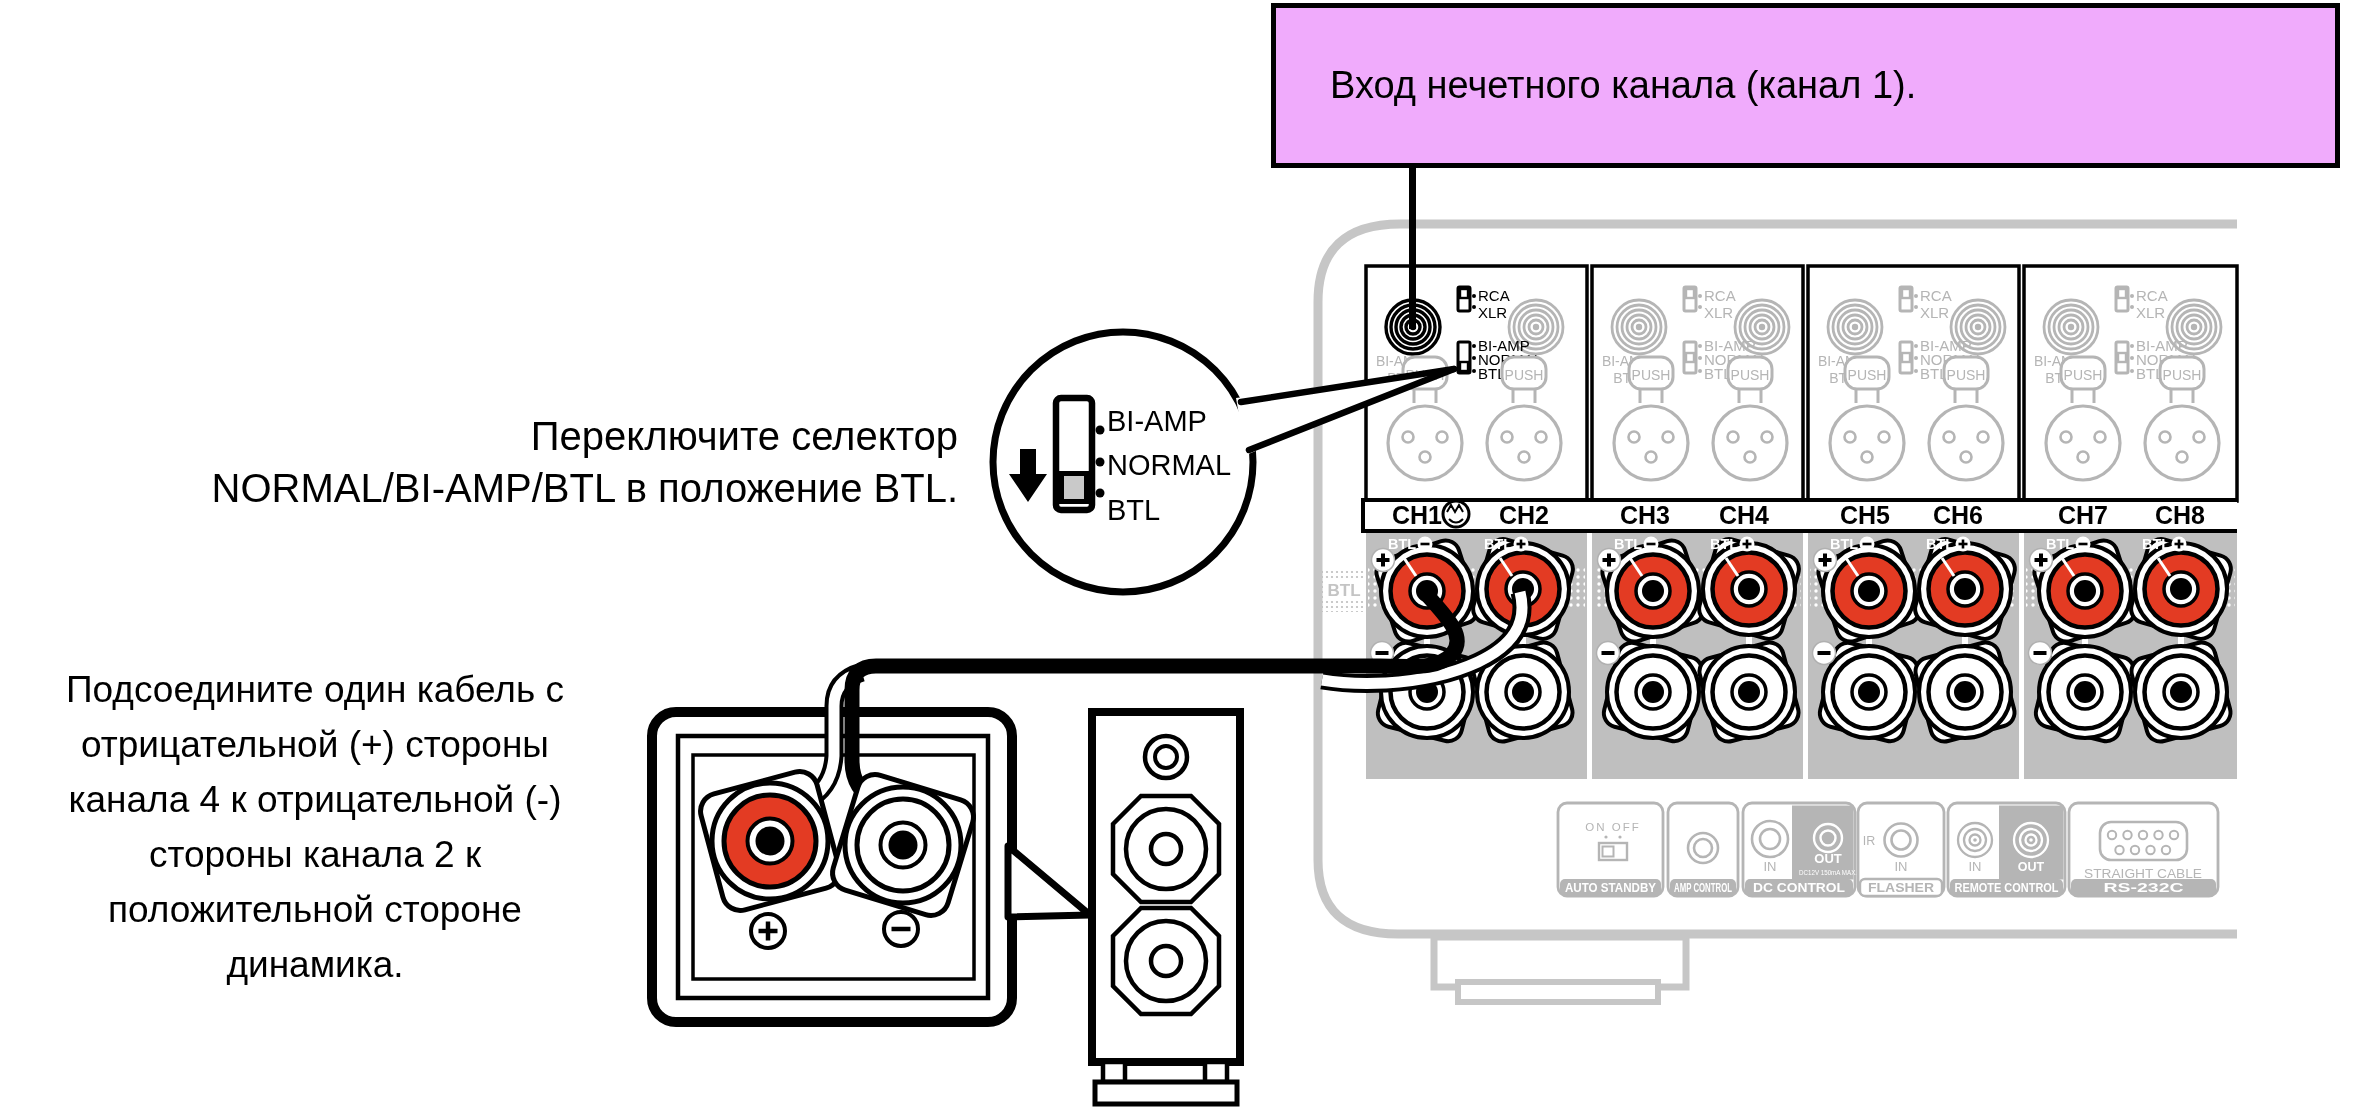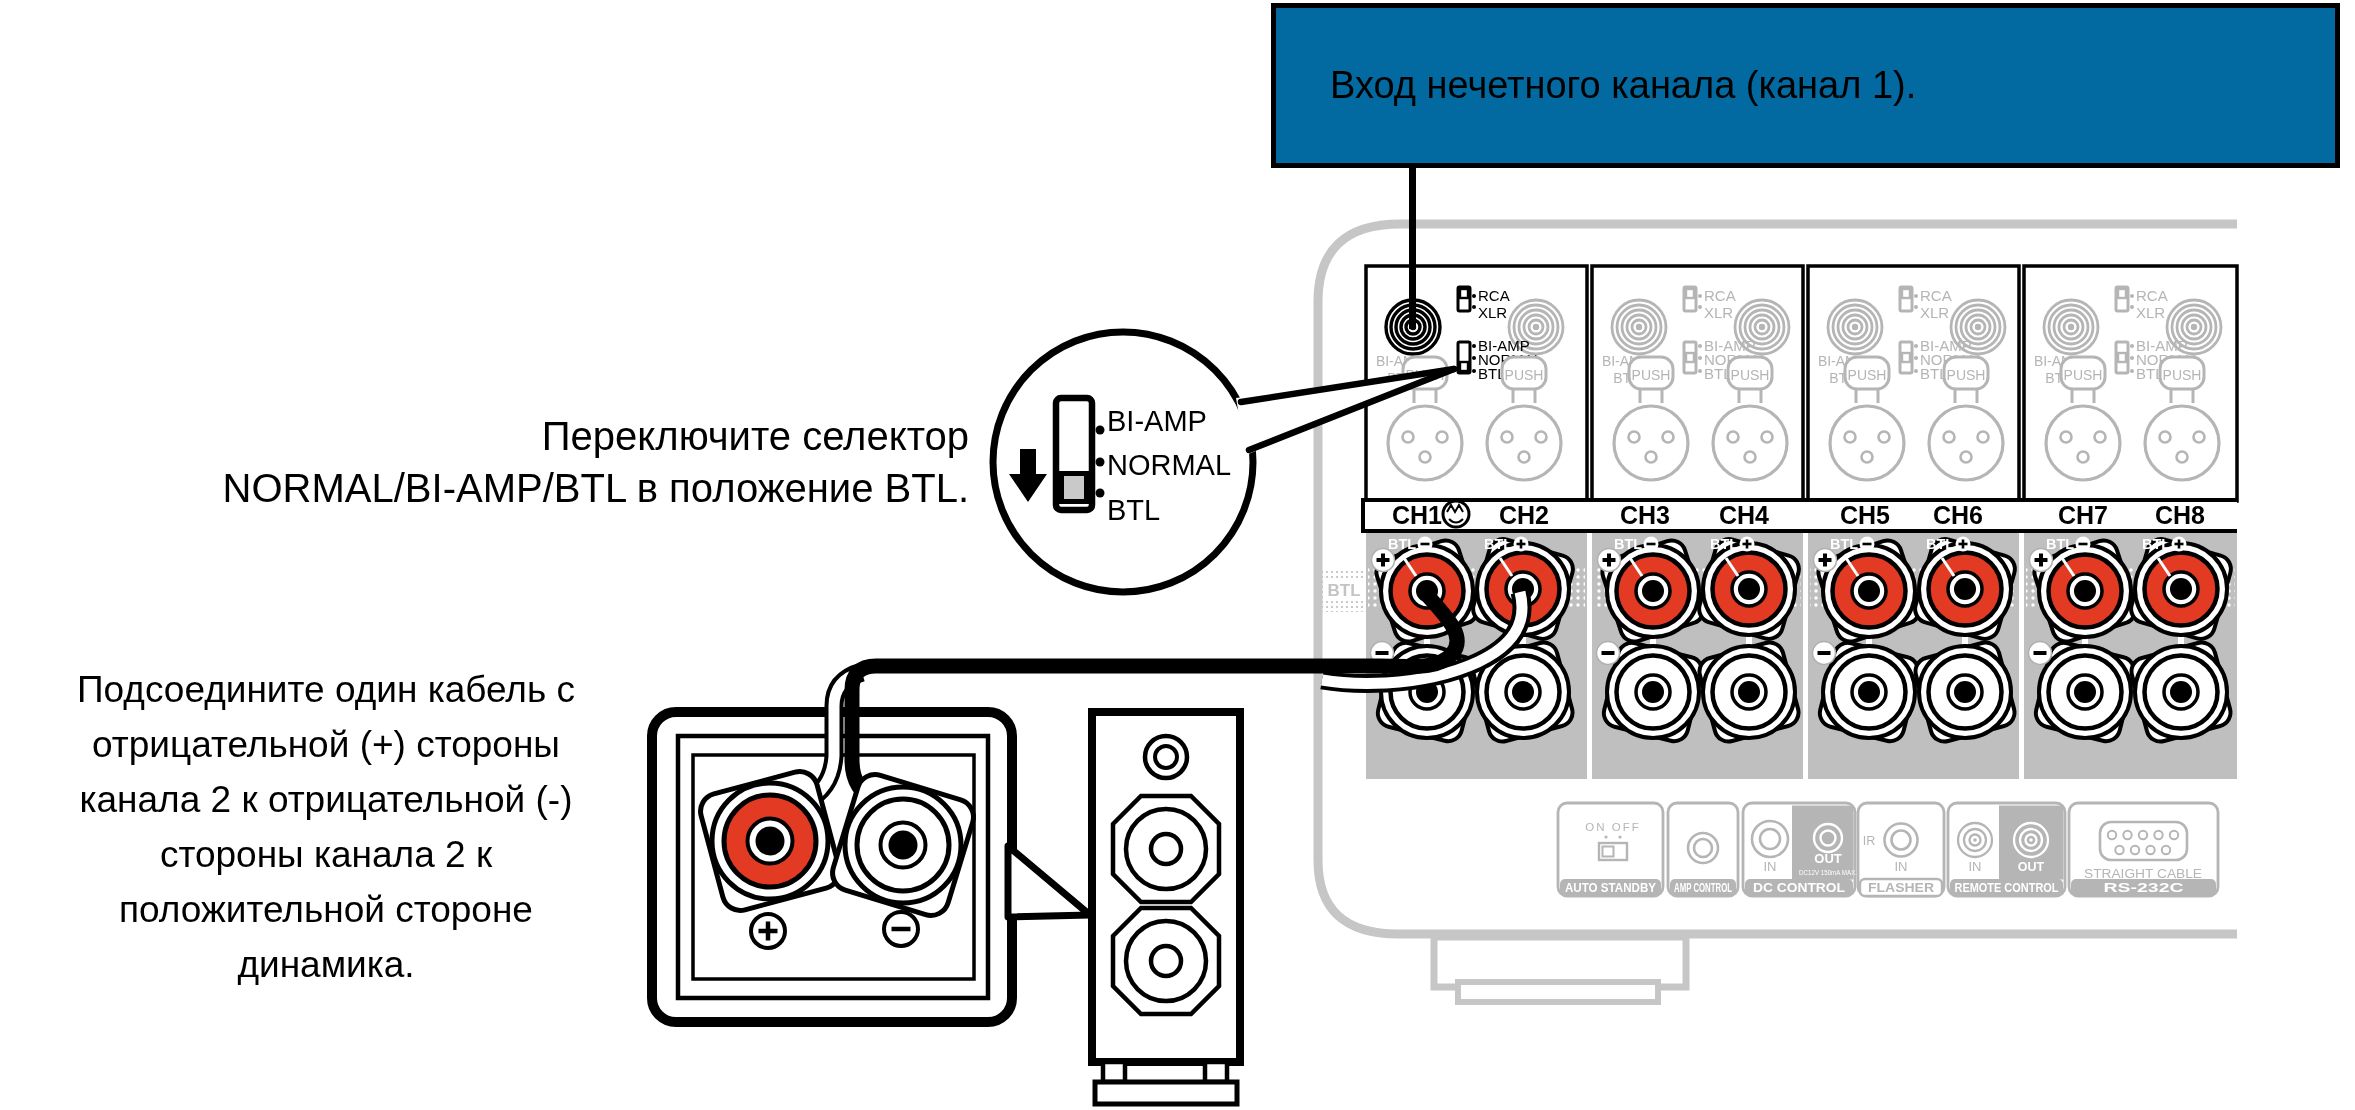--- a/index.html
+++ b/index.html
@@ -1,23 +1,23 @@
 <!DOCTYPE html>
 <html><head>
 <meta charset="utf-8">
 <style>
   html,body{margin:0;padding:0;background:#fff;}
   .canvas{position:relative;width:2355px;height:1110px;background:#fff;overflow:hidden;
           font-family:"Liberation Sans",sans-serif;color:#000;}
   #art{position:absolute;left:0;top:0;}
   svg text{font-family:"Liberation Sans",sans-serif;}
   .callout{position:absolute;left:1271px;top:3px;width:1069px;height:165px;border:5px solid #000;
-           box-sizing:border-box;background:#0369a1;display:flex;align-items:center;
+           box-sizing:border-box;background:#f0abfc;display:flex;align-items:center;
            padding-left:54px;font-size:38px;}
-  .instr{position:absolute;text-align:right;white-space:nowrap;margin-left:11px;}
+  .instr{position:absolute;text-align:right;white-space:nowrap;}
   .instr-selector{left:120px;top:410px;width:838px;font-size:40px;line-height:52px;}
   .instr-wiring{left:10px;top:662px;width:610px;font-size:37px;line-height:55px;text-align:center;}
   .mag-label{position:absolute;left:1107px;font-size:29px;}
 </style>
 </head>
 <body>
 
 <div class="canvas">
 
   <svg id="art" width="2355" height="1110" viewBox="0 0 2355 1110">
@@ -611,21 +611,21 @@
   </div>
 
   <div class="instr instr-selector">
     <div>Переключите селектор</div>
     <div>NORMAL/BI-AMP/BTL в положение BTL.</div>
   </div>
 
   <div class="instr instr-wiring">
     <div>Подсоедините один кабель с</div>
     <div>отрицательной (+) стороны</div>
-    <div>канала 2 к отрицательной (-)</div>
+    <div>канала 4 к отрицательной (-)</div>
     <div>стороны канала 2 к</div>
     <div>положительной стороне</div>
     <div>динамика.</div>
   </div>
 
   <div class="mag-label" style="top:405px">BI-AMP</div>
   <div class="mag-label" style="top:449px">NORMAL</div>
   <div class="mag-label" style="top:494px">BTL</div>
 
 </div>

